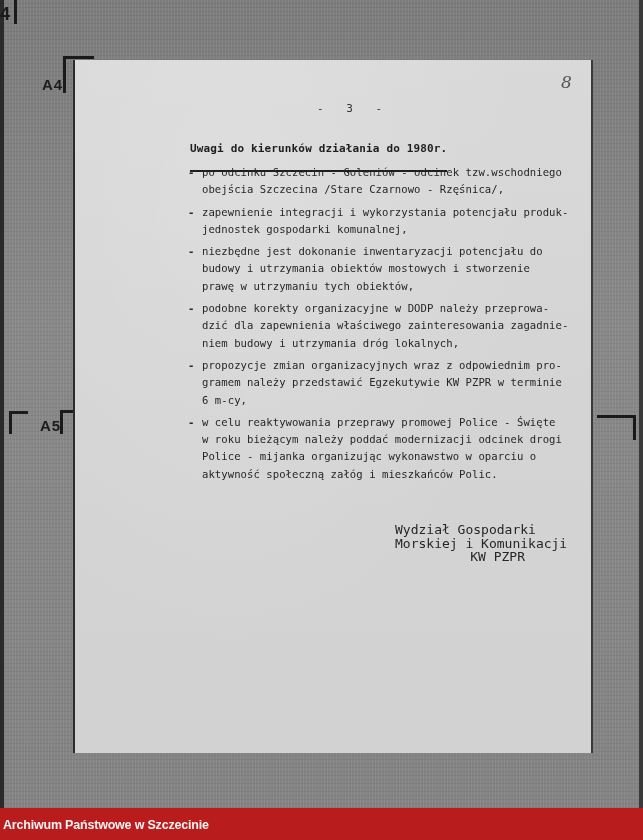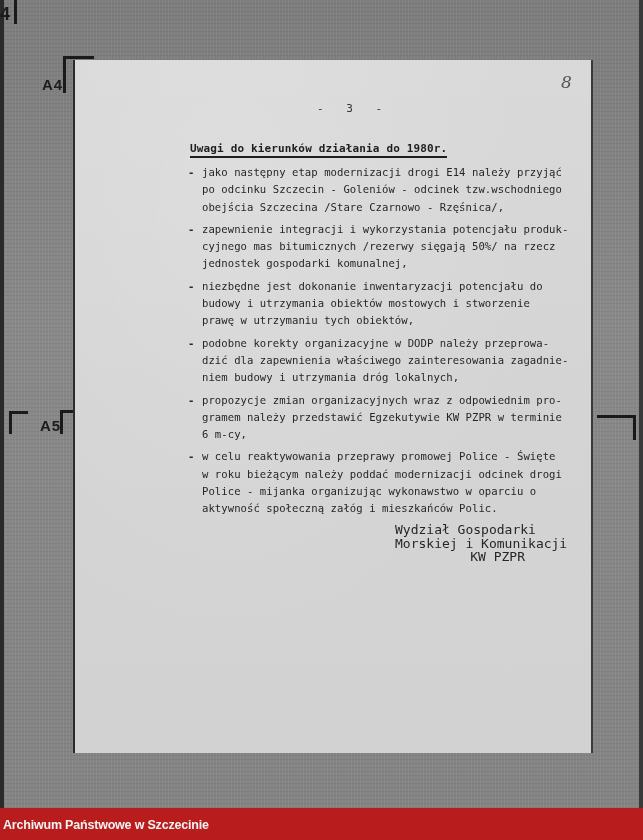--- a/index.html
+++ b/index.html
@@ -48,21 +48,21 @@
       position: absolute; left: 242px; top: 42px; font-size: 11px; color: #333;
       letter-spacing: 8px;
     }
     .handwritten {
       position: absolute; left: 486px; top: 12px; font-family: "DejaVu Serif", serif;
       font-style: italic; font-size: 17px; color: #555;
     }
     .heading {
       position: absolute; left: 115px; top: 82px; font-size: 11px; color: #1e1e1e;
       font-weight: bold; letter-spacing: 0.15px;
-      border-bottom: 2px solid #1e1e1e; padding-bottom: 1px;
+      border-bottom: 2px solid #1e1e1e; padding-bottom: 15px;
     }
     .items {
       position: absolute; left: 113px; top: 104px; width: 380px;
       font-size: 10.6px; color: #262626; line-height: 17.3px;
       list-style: none; margin: 0; padding: 0; letter-spacing: 0.05px;
     }
     .item { position: relative; padding-left: 14px; margin-bottom: 5px; }
     .item .dash { position: absolute; left: 0; top: 0; font-weight: bold; }
     .item .line { display: block; white-space: nowrap; }
     .signature {
@@ -98,28 +98,26 @@
   <div class="bracket" style="left:597px; top:415px; width:36px; height:22px; border-width:3px 3px 0 0;"></div>
 
   <div class="page">
     <div class="handwritten">8</div>
     <div class="page-number">- 3 -</div>
     <div class="heading">Uwagi do kierunków działania do 1980r.</div>
 
     <ul class="items">
       <li class="item">
         <span class="dash">-</span>
-        <span class="line">jako następny etap modernizacji drogi E14 należy przyjąć</span>
         <span class="line">po odcinku Szczecin - Goleniów - odcinek tzw.wschodniego</span>
         <span class="line">obejścia Szczecina /Stare Czarnowo - Rzęśnica/,</span>
       </li>
       <li class="item">
         <span class="dash">-</span>
         <span class="line">zapewnienie integracji i wykorzystania potencjału produk-</span>
-        <span class="line">cyjnego mas bitumicznych /rezerwy sięgają 50%/ na rzecz</span>
         <span class="line">jednostek gospodarki komunalnej,</span>
       </li>
       <li class="item">
         <span class="dash">-</span>
         <span class="line">niezbędne jest dokonanie inwentaryzacji potencjału do</span>
         <span class="line">budowy i utrzymania obiektów mostowych i stworzenie</span>
         <span class="line">prawę w utrzymaniu tych obiektów,</span>
       </li>
       <li class="item">
         <span class="dash">-</span>

